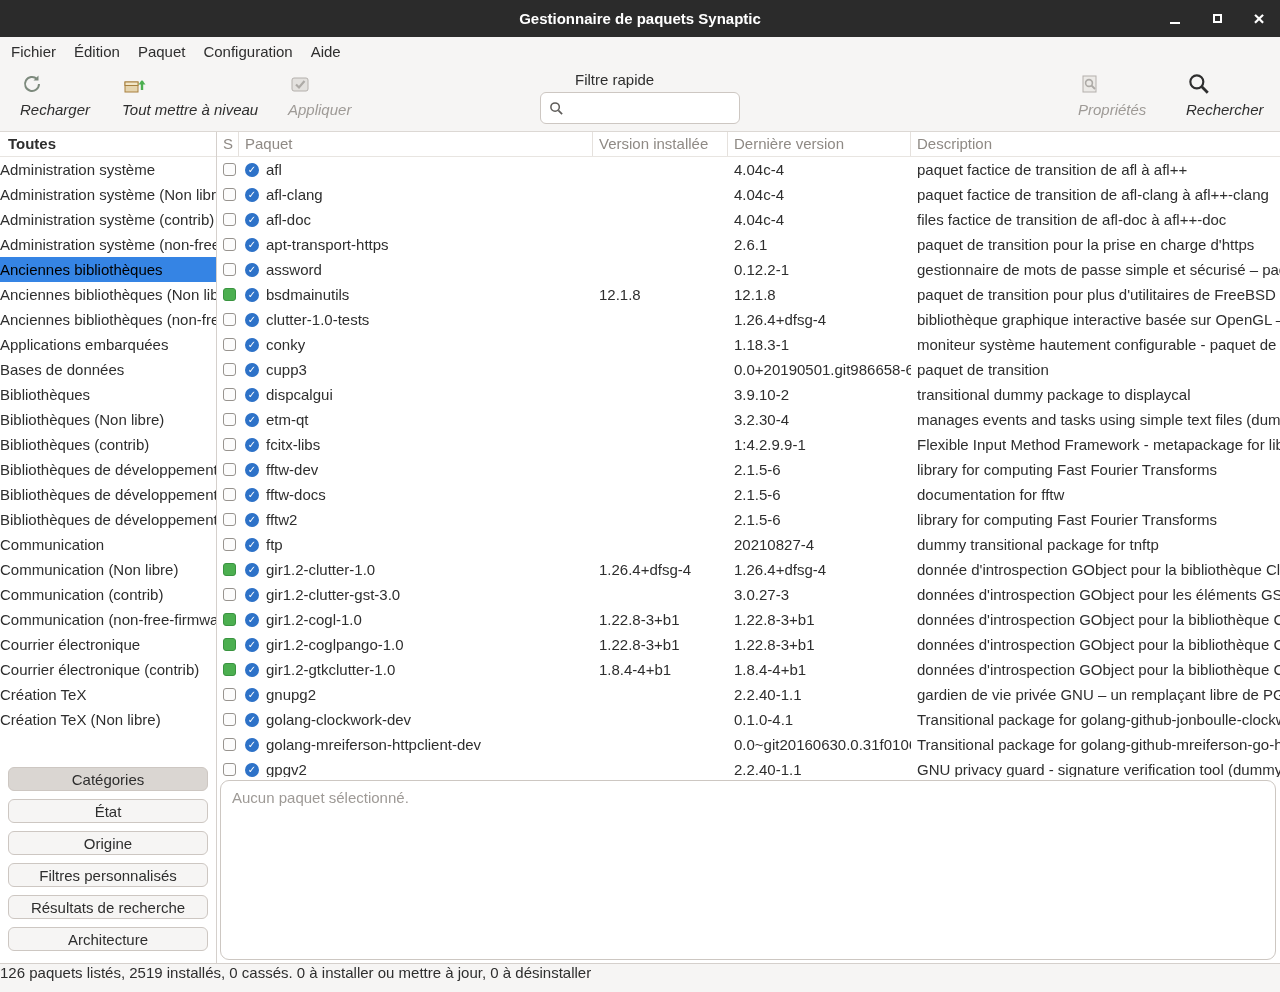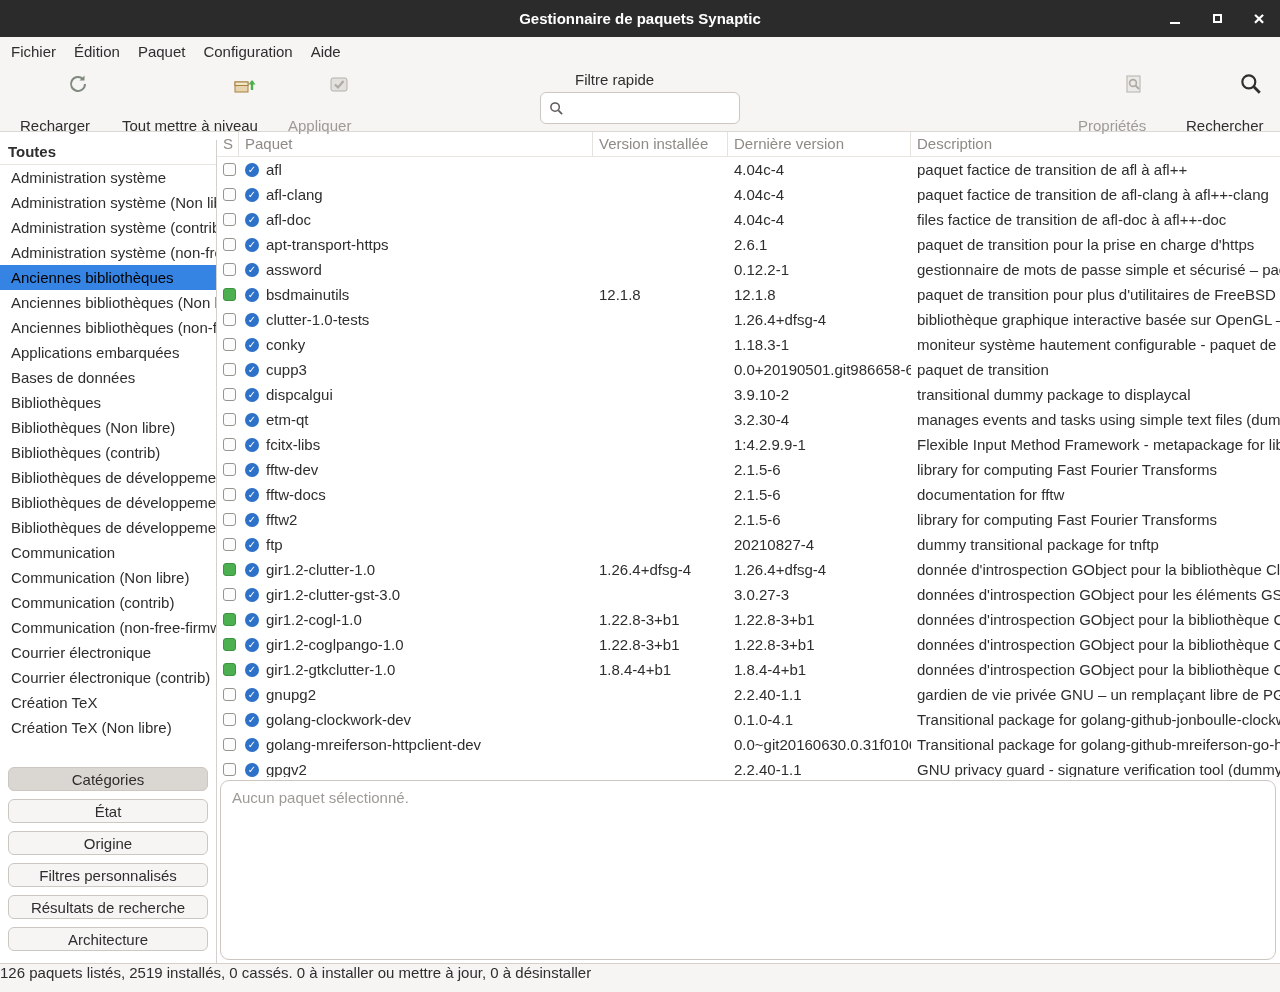--- a/index.html
+++ b/index.html
@@ -23,39 +23,39 @@
   .min-glyph { width:10px; height:2px; background:#fff; display:inline-block; align-self:flex-end; margin-bottom:4px; }
   .max-glyph { width:9px; height:9px; border:2px solid #fff; display:inline-block; }
   .close-x { font-size:19px; line-height:1; }
 
   
   .menubar { height:28px; background:#f6f5f4; display:flex; align-items:center; padding-left:2px; flex:0 0 auto; }
   .menu-item { padding:4px 9px; }
 
   
   .toolbar { height:67px; background:#f6f5f4; position:relative; border-bottom:1px solid #dcd8d4; flex:0 0 auto; }
-  .tb-item { position:absolute; top:6px; display:flex; flex-direction:column; align-items:flex-end; gap:20px; }
+  .tb-item { position:absolute; top:6px; display:flex; flex-direction:column; align-items:flex-start; gap:4px;font-style:italic; }
   .tb-icon { height:26px; display:flex; align-items:center; justify-content:center; }
   .tb-label { font-size:15px; white-space:nowrap; }
   .tb-item.disabled .tb-label { color:#9e9a96; }
   .filter-label { position:absolute; left:540px; top:6px;margin-left:35px; }
   .filter-input {
     position:absolute; left:540px; top:27px; width:200px; height:32px;
     border:1px solid #cdc7c2; border-radius:6px; background:#ffffff;
     display:flex; align-items:center; padding:0 8px; gap:7px;
   }
   .filter-input input { border:none; outline:none; flex:1; font-family:inherit; font-size:15px; min-width:0; }
 
   
   .main { flex:1; display:flex; min-height:0; }
 
-  .sidebar { width:217px; border-right:1px solid #d5d0cc; display:flex; flex-direction:column; background:#fff; flex:0 0 auto;margin-top:8px; }
+  .sidebar { width:217px; border-right:1px solid #d5d0cc; display:flex; flex-direction:column; background:#fff; flex:0 0 auto; }
   .sidebar-header { height:25px; line-height:24px; font-weight:bold; padding-left:8px; border-bottom:1px solid #e8e5e1; flex:0 0 auto; }
   .sidebar-list { flex:1; overflow:hidden; }
-  .cat-item { height:25px; line-height:25px; padding-left:11px; white-space:nowrap; overflow:hidden; }
+  .cat-item { height:25px; line-height:25px; padding-left:0; white-space:nowrap; overflow:hidden; }
   .cat-item.selected { background:var(--accent,#3584e4); color:#000000; }
   .sidebar-buttons { flex:0 0 auto; padding:2px 8px 4px 8px; }
   .side-btn {
     display:block; width:100%; height:24px; margin-bottom:8px;
     border:1px solid #cdc7c2; border-radius:6px; background:#f6f5f4;
     font-family:inherit; font-size:15px; color:#2e2e2e; text-align:center;
   }
   .side-btn.active { background:#dad6d2; }
 
   .content { flex:1; display:flex; flex-direction:column; min-width:0; }

